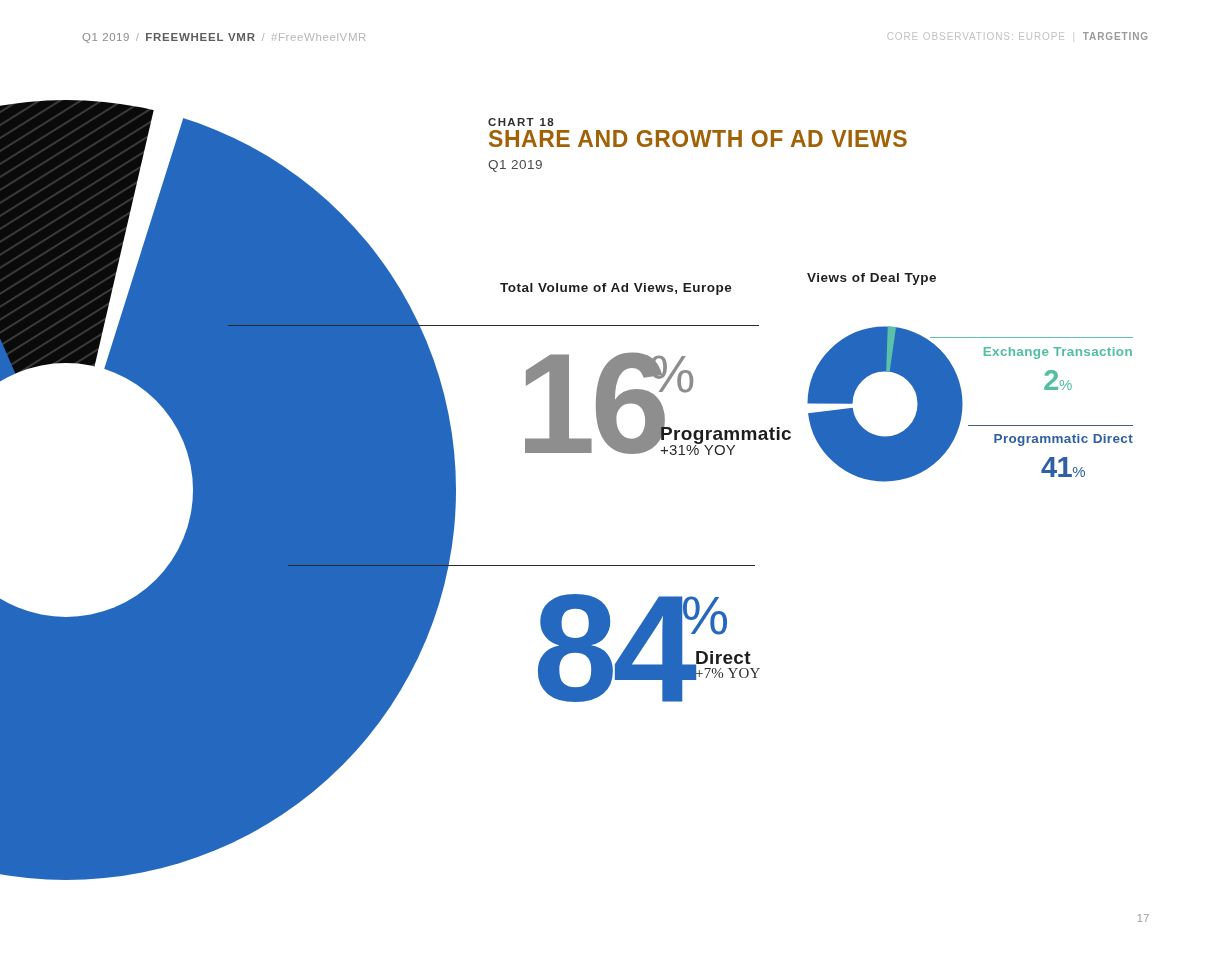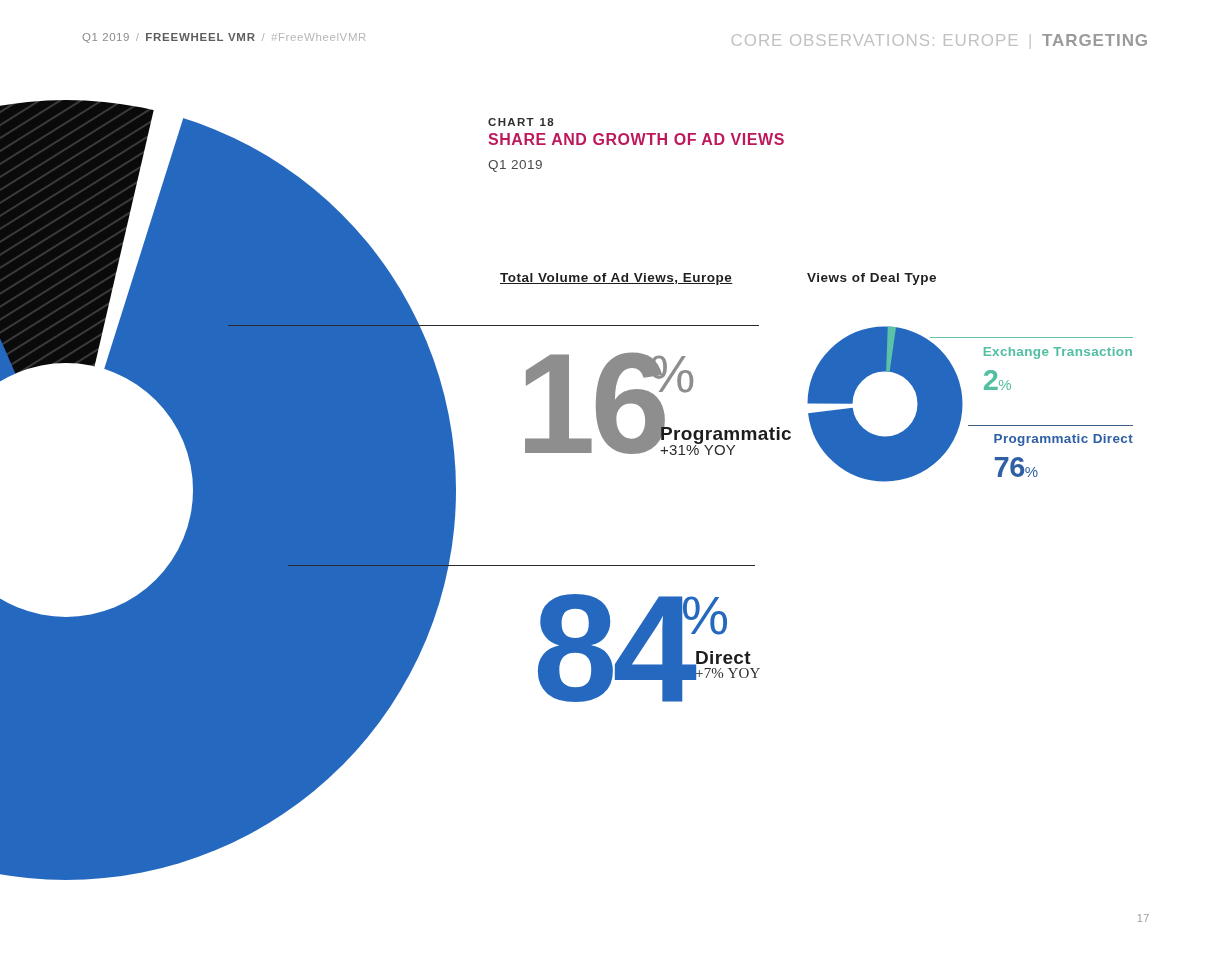--- a/index.html
+++ b/index.html
@@ -32,21 +32,21 @@
     color: #8b8b8b;
   }
   .hdr-left .sep { color: #b3b3b3; padding: 0 2px; }
   .hdr-left .strong { color: #5e5e5e; font-weight: bold; letter-spacing: 0.75px; }
   .hdr-left .light { color: #b6b6b6; letter-spacing: 0.6px; }
 
   .hdr-right {
     position: absolute;
     right: 81px;
     top: 31px;
-    font-size: 17px;
+    font-size: 10px;
     letter-spacing: 0.9px;
     white-space: nowrap;
     color: #c2c2c2;
     text-align: center;
   }
   .hdr-right .sep { color: #c9c9c9; padding: 0 3px; }
   .hdr-right .strong { color: #9a9a9a; font-weight: bold; letter-spacing: 0.9px; }
 
   .pageno {
     position: absolute;
@@ -71,44 +71,44 @@
   
   .titleblock { position: absolute; left: 488px; top: 116px; }
   .chartnum {
     font-size: 11.5px;
     font-weight: bold;
     letter-spacing: 1.35px;
     color: #2f2f2f;
     margin-bottom: 0;
   }
   .maintitle {
-    font-size: 16px;
+    font-size: 23px;
     font-weight: bold;
     letter-spacing: 0.55px;
-    color: #be185d;
+    color: #a16207;
     line-height: 23px;
     white-space: nowrap;
   }
   .subtitle {
     margin-top: 6px;
     font-size: 13.5px;
     letter-spacing: 0.45px;
     color: #4a4a4a;
   }
 
   
   .sec-head {
     position: absolute;
     font-size: 13.5px;
     font-weight: bold;
     letter-spacing: 0.5px;
     color: #1f1f1f;
     white-space: nowrap;
   }
-  #sec-volume { left: 500px; top: 270px; text-decoration: underline; }
+  #sec-volume { left: 500px; top: 280px; }
   #sec-deal   { left: 807px; top: 270px; }
 
   
   .rule { position: absolute; height: 1px; background: #2b2b2b; }
   #rule-prog   { left: 228px; top: 325px; width: 531px; }
   #rule-direct { left: 288px; top: 565px; width: 467px; }
 
   
   .stat { position: absolute; }
   .stat .bignum {
@@ -159,21 +159,21 @@
     top: 325px;
     width: 158px;
     height: 158px;
   }
 
   
   .leader { position: absolute; height: 1px; }
   #leader-exchange { left: 930px; top: 337px; width: 203px; background: #62c3aa; }
   #leader-direct   { left: 968px; top: 425px; width: 165px; background: #3e5f86; }
 
-  .legend { position: absolute; text-align: left; white-space: nowrap; }
+  .legend { position: absolute; text-align: center; white-space: nowrap; }
   .legend .lg-name {
     font-size: 13.5px;
     font-weight: bold;
     letter-spacing: 0.35px;
     line-height: 1;
   }
   .legend .lg-val {
     margin-top: 7px;
     line-height: 1;
   }
@@ -265,17 +265,17 @@
   <div class="legend" id="legend-exchange">
     <div class="lg-name">Exchange Transaction</div>
     <div class="lg-val">
       <span class="lg-num">2</span><span class="lg-pct">%</span>
     </div>
   </div>
 
   <div class="legend" id="legend-direct">
     <div class="lg-name">Programmatic Direct</div>
     <div class="lg-val">
-      <span class="lg-num">76</span><span class="lg-pct">%</span>
+      <span class="lg-num">41</span><span class="lg-pct">%</span>
     </div>
   </div>
 
 </div>
 
 </body></html>

